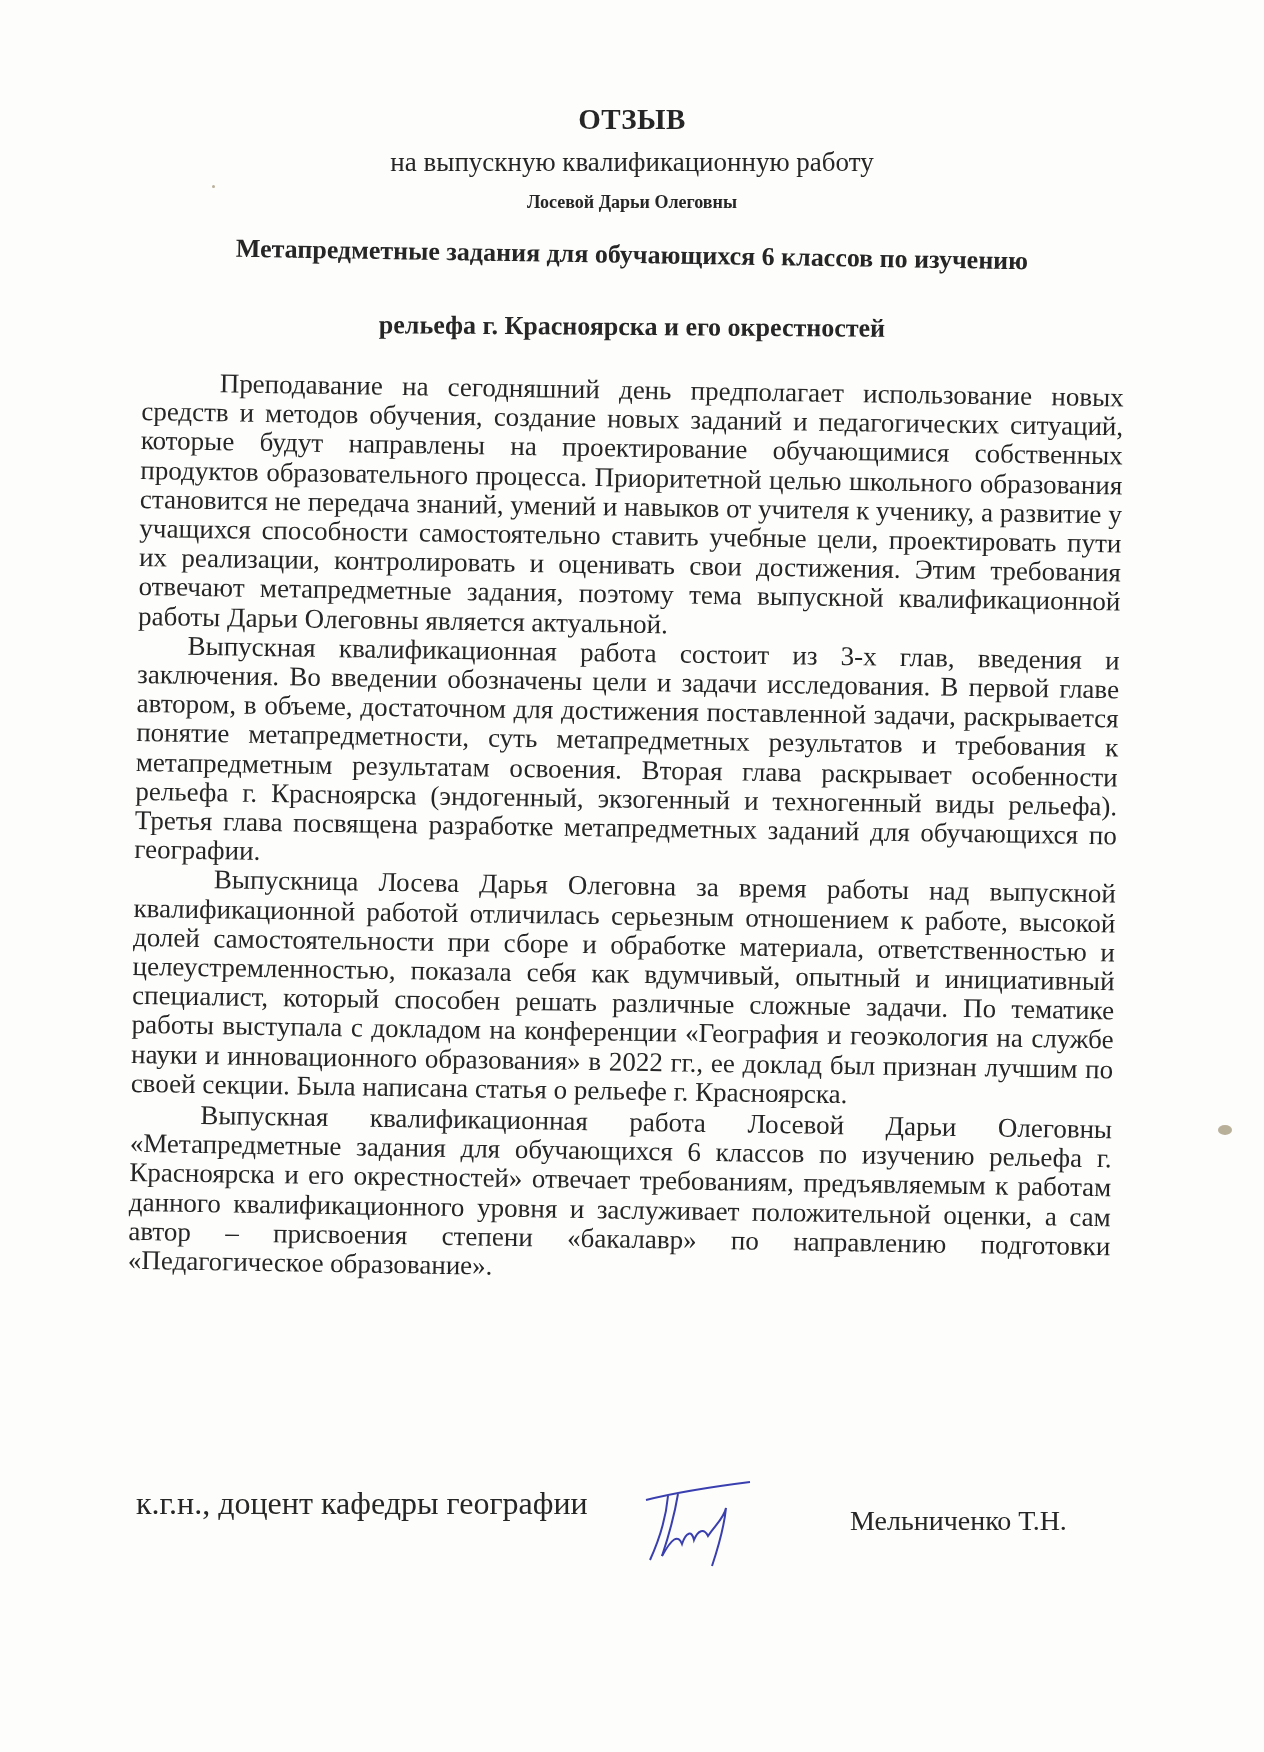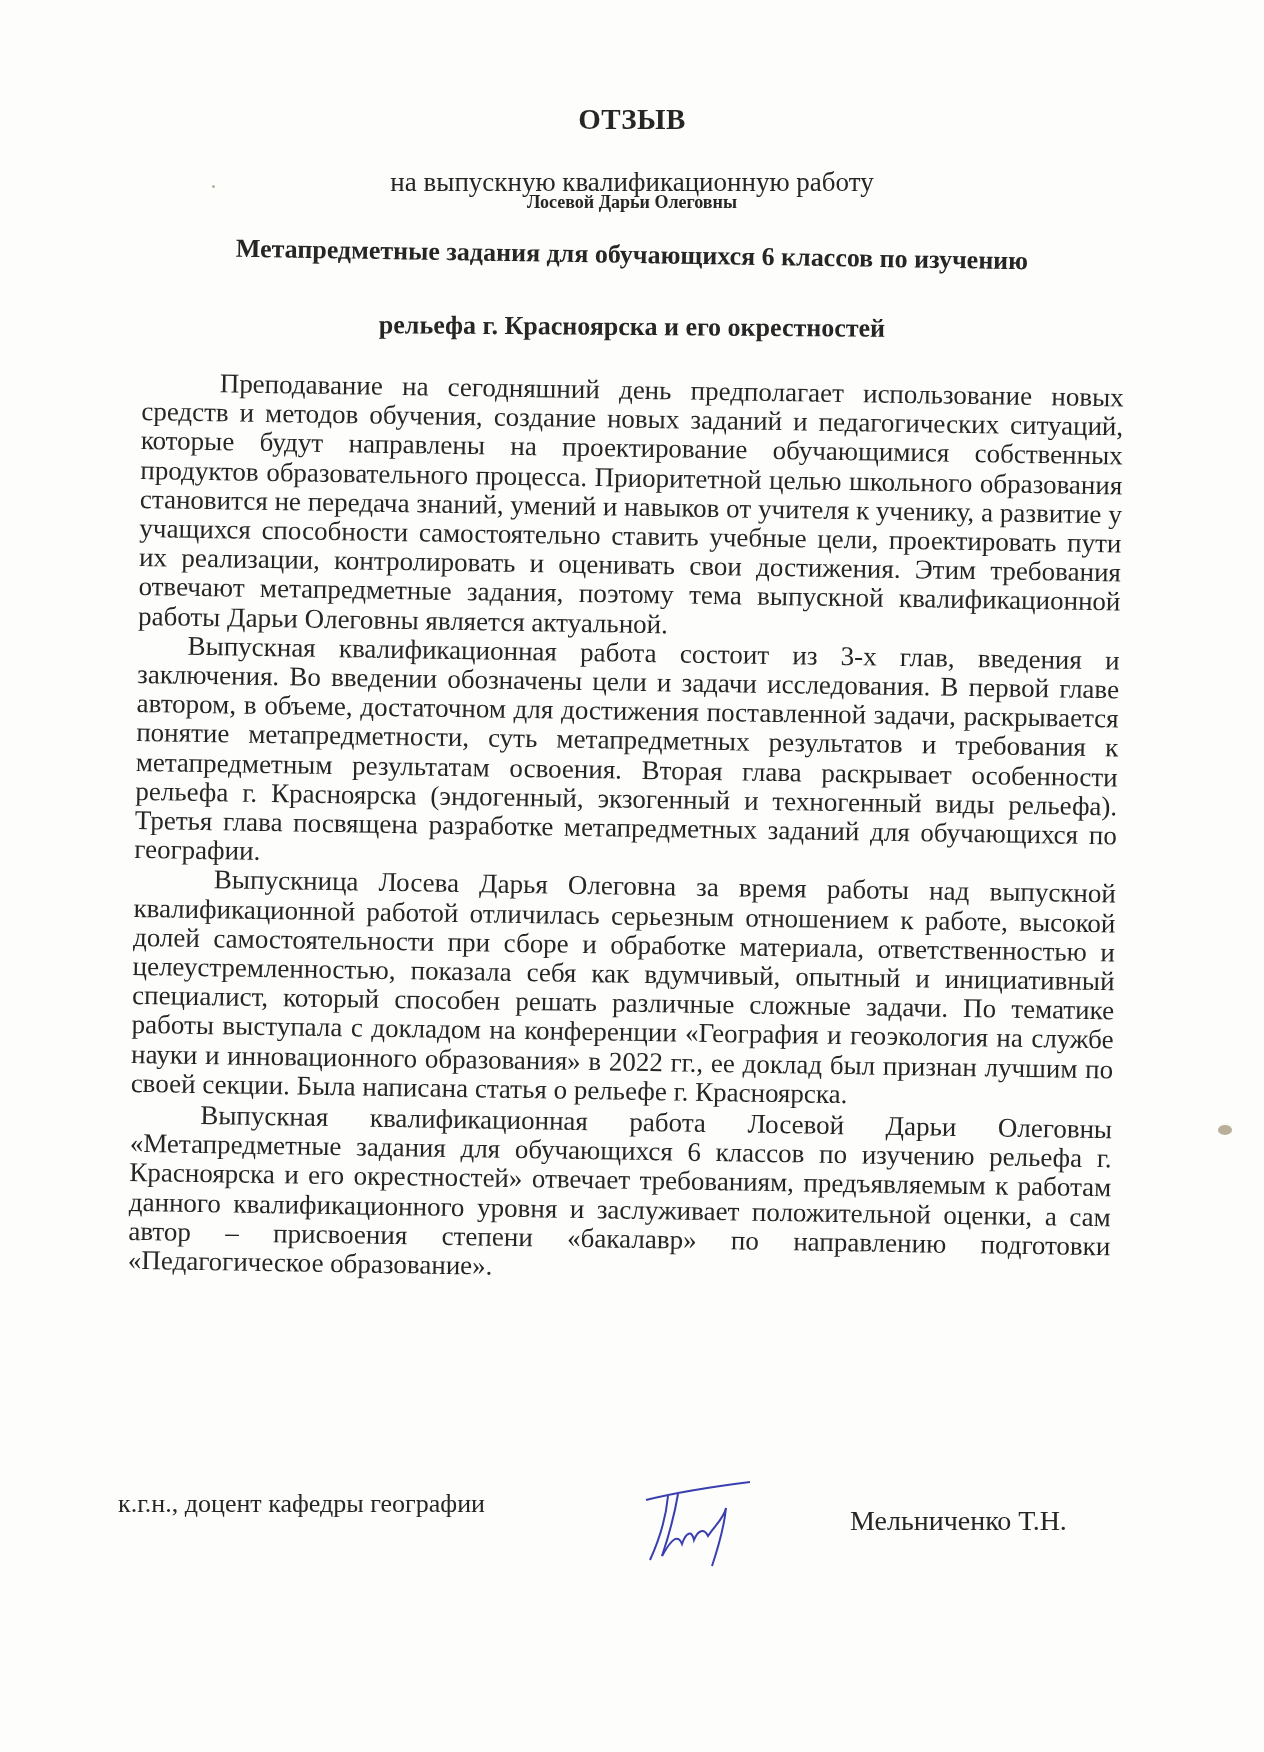--- a/index.html
+++ b/index.html
@@ -3,35 +3,35 @@
   <meta charset="utf-8">
   <style>
     html, body { margin: 0; padding: 0; background: #fdfdfb; }
     body {
       width: 1264px; height: 1752px; position: relative; overflow: hidden;
       font-family: "Liberation Serif", "DejaVu Serif", serif; color: #262626;
     }
     .page { position: absolute; left: 0; top: 0; width: 1076px; height: 1752px; }
     .center { position: absolute; left: 0; width: 1264px; text-align: center; }
     .title { top: 103px; font-size: 29px; font-weight: bold; letter-spacing: 0.5px; }
-    .subtitle { top: 147px; font-size: 27px; margin-top: 20px; }
+    .subtitle { top: 147px; font-size: 27px; }
     .name { top: 192px; font-size: 18px; font-weight: bold; }
     .theme1 { top: 240px; font-size: 26px; font-weight: bold; transform: rotate(0.9deg); }
     .theme2 { top: 312px; font-size: 26px; font-weight: bold; transform: rotate(0.4deg); }
     .body-text {
       position: absolute; left: 142px; width: 982px; top: 368px;
       font-size: 27px; line-height: 29.2px; text-align: justify;
       transform: rotate(0.9deg); transform-origin: left top;
     }
     .body-text p { margin: 0; text-indent: 78px; }
     .body-text p.p2 { text-indent: 50px; }
     .body-text p.p3 { text-indent: 80px; }
     .body-text p.p4 { text-indent: 70px; margin-top: 2px; }
     .sig-left {
-      position: absolute; left: 118px; top: 1487px; font-size: 26px; line-height: 33px;
+      position: absolute; left: 136px; top: 1487px; font-size: 32px; line-height: 33px;
     }
     .sig-right {
       position: absolute; left: 850px; top: 1505px; font-size: 28px;
     }
     .signature { position: absolute; left: 638px; top: 1478px; width: 120px; height: 90px; }
     .speck { position: absolute; border-radius: 50%; background: #b9b09a; }
   </style>
 </head>
 <body>
 

